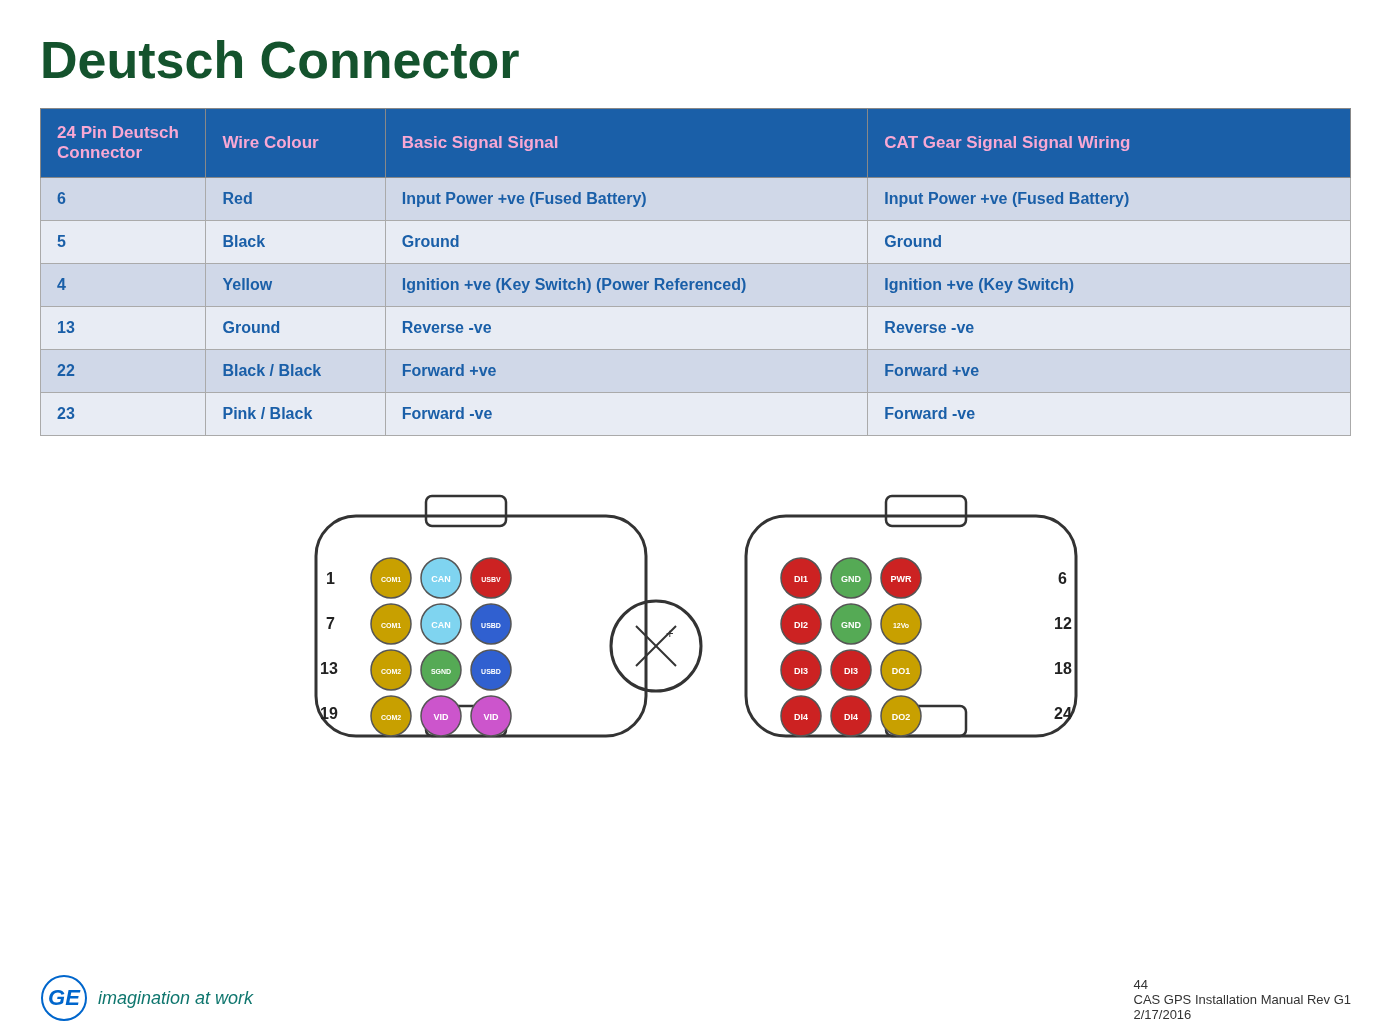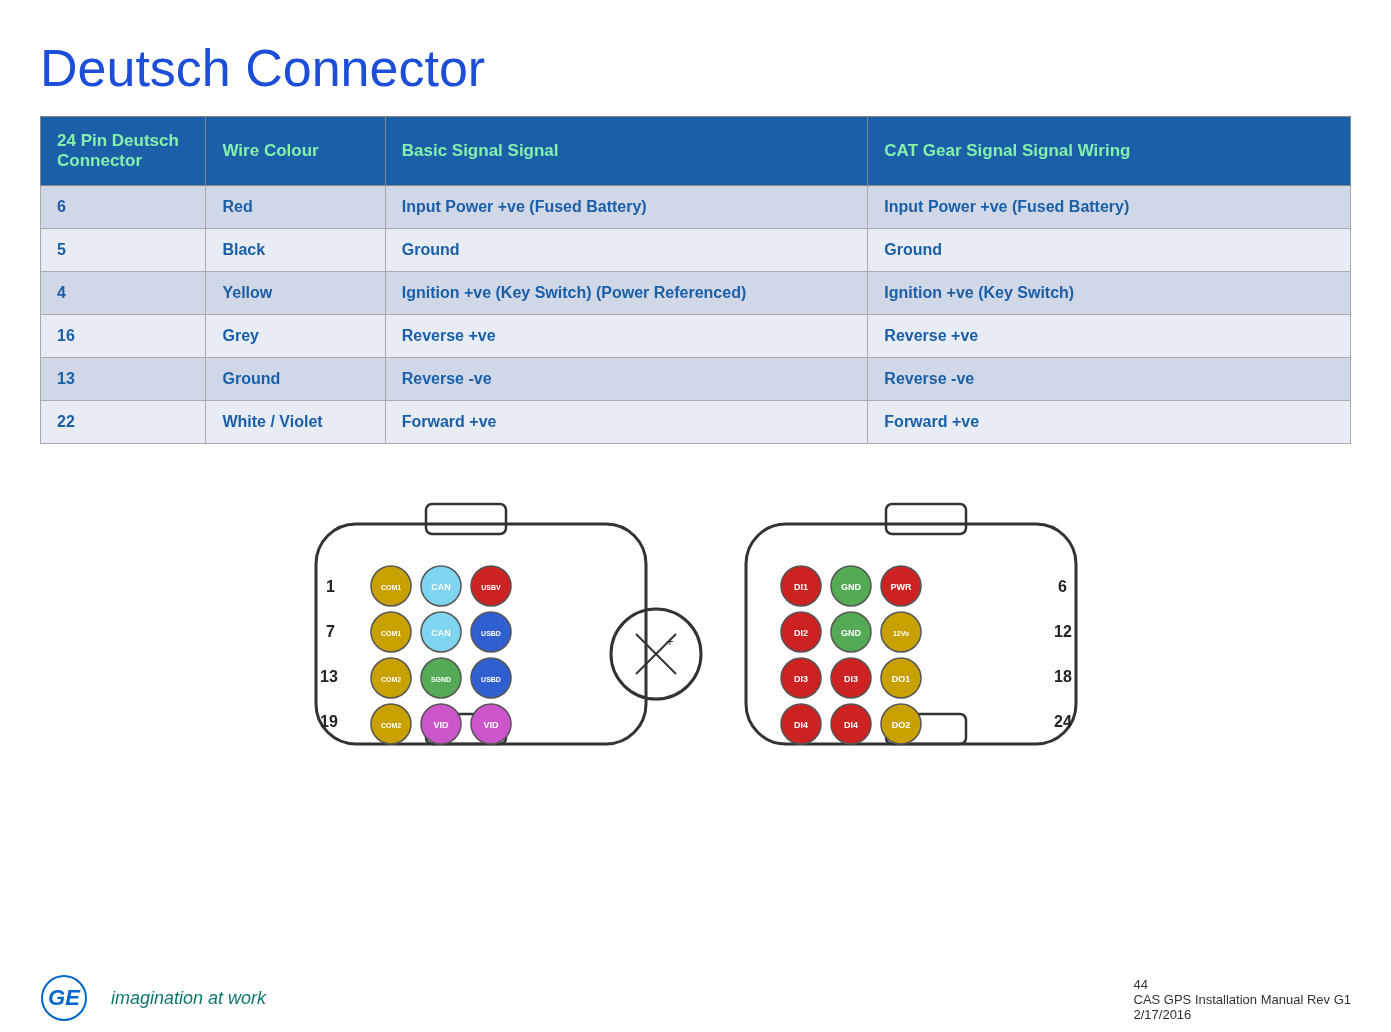--- a/index.html
+++ b/index.html
@@ -6,33 +6,32 @@
     body {
       font-family: Arial, sans-serif;
       background: #fff;
       width: 1391px;
       min-height: 1032px;
       position: relative;
       padding: 30px 40px 20px 40px;
     }
     h1 {
       font-size: 52px;
-      font-weight: normal;
-      color: #1d4ed8;
+      font-weight: bold;
+      color: #14532d;
       margin-bottom: 18px;
-      margin-top: 8px;
     }
     table {
       width: 100%;
       border-collapse: collapse;
       margin-bottom: 30px;
     }
     thead tr {
       background-color: #1a5fa8;
-      color: #86efac;
+      color: #f9a8d4;
     }
     thead th {
       padding: 14px 16px;
       font-size: 17px;
       font-weight: bold;
       text-align: left;
       border: 1px solid #888;
     }
     tbody tr:nth-child(odd) {
       background-color: #d0d8e8;
@@ -72,21 +71,21 @@
       text-align: left;
       font-size: 13px;
       color: #333;
     }
     .ge-logo-area {
       position: absolute;
       bottom: 10px;
       left: 40px;
       display: flex;
       align-items: center;
-      gap: 23px;
+      gap: 10px;
     }
     .ge-logo {
       width: 48px;
       height: 48px;
     }
     .ge-tagline {
       font-size: 18px;
       color: #0f766e;
       font-style: italic;
     }
@@ -118,36 +117,36 @@
         <td class="basic">Ground</td>
         <td class="cat">Ground</td>
       </tr>
       <tr>
         <td class="pin">4</td>
         <td class="wire">Yellow</td>
         <td class="basic">Ignition +ve (Key Switch) (Power Referenced)</td>
         <td class="cat">Ignition +ve (Key Switch)</td>
       </tr>
       <tr>
-        <td class="pin">16</td>
-        <td class="wire">Grey</td>
-        <td class="basic">Reverse +ve</td>
-        <td class="cat">Reverse +ve</td>
-      </tr>
-      <tr>
         <td class="pin">13</td>
         <td class="wire">Ground</td>
         <td class="basic">Reverse -ve</td>
         <td class="cat">Reverse -ve</td>
       </tr>
       <tr>
         <td class="pin">22</td>
-        <td class="wire">White / Violet</td>
+        <td class="wire">Black / Black</td>
         <td class="basic">Forward +ve</td>
         <td class="cat">Forward +ve</td>
+      </tr>
+      <tr>
+        <td class="pin">23</td>
+        <td class="wire">Pink / Black</td>
+        <td class="basic">Forward -ve</td>
+        <td class="cat">Forward -ve</td>
       </tr>
     </tbody>
 </table>
 
 <div class="diagram-area">
   <svg class="connector-svg" viewBox="0 0 780 320" xmlns="http://www.w3.org/2000/svg">
 
     <rect x="10" y="50" width="330" height="220" rx="40" ry="40" fill="none" stroke="#333" stroke-width="3"></rect>
 
     <rect x="120" y="30" width="80" height="30" rx="6" ry="6" fill="none" stroke="#333" stroke-width="2.5"></rect>

